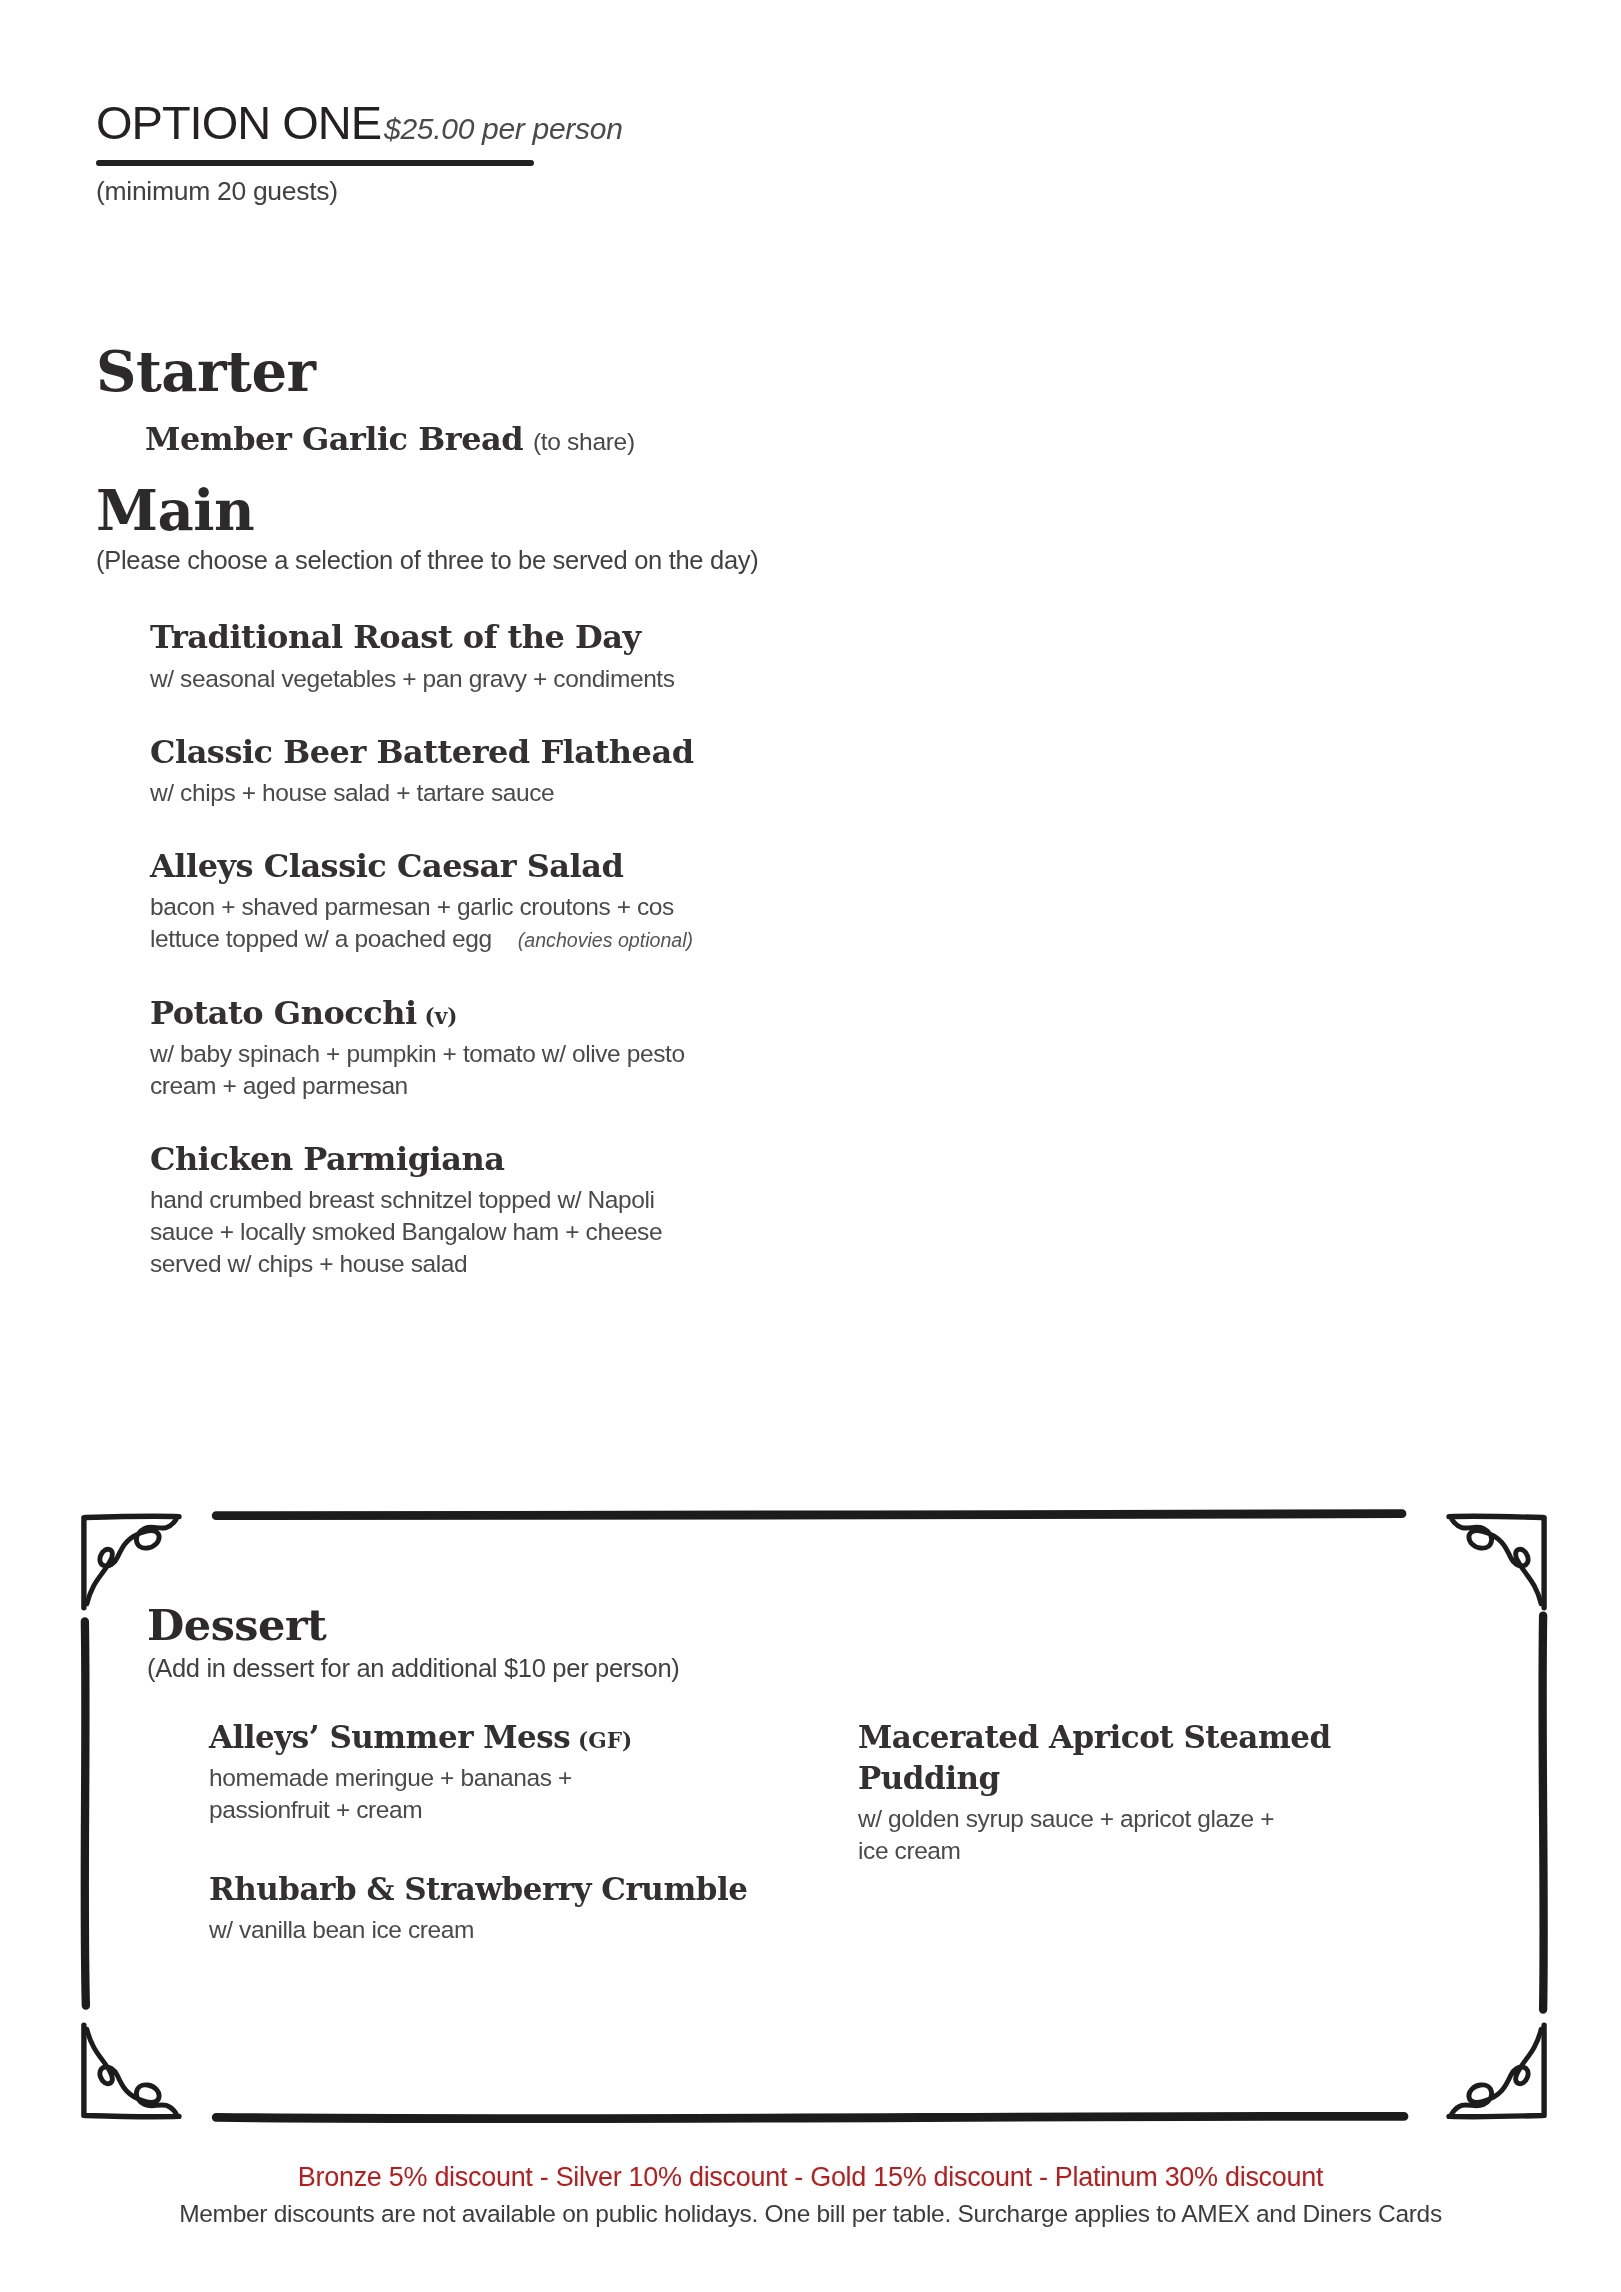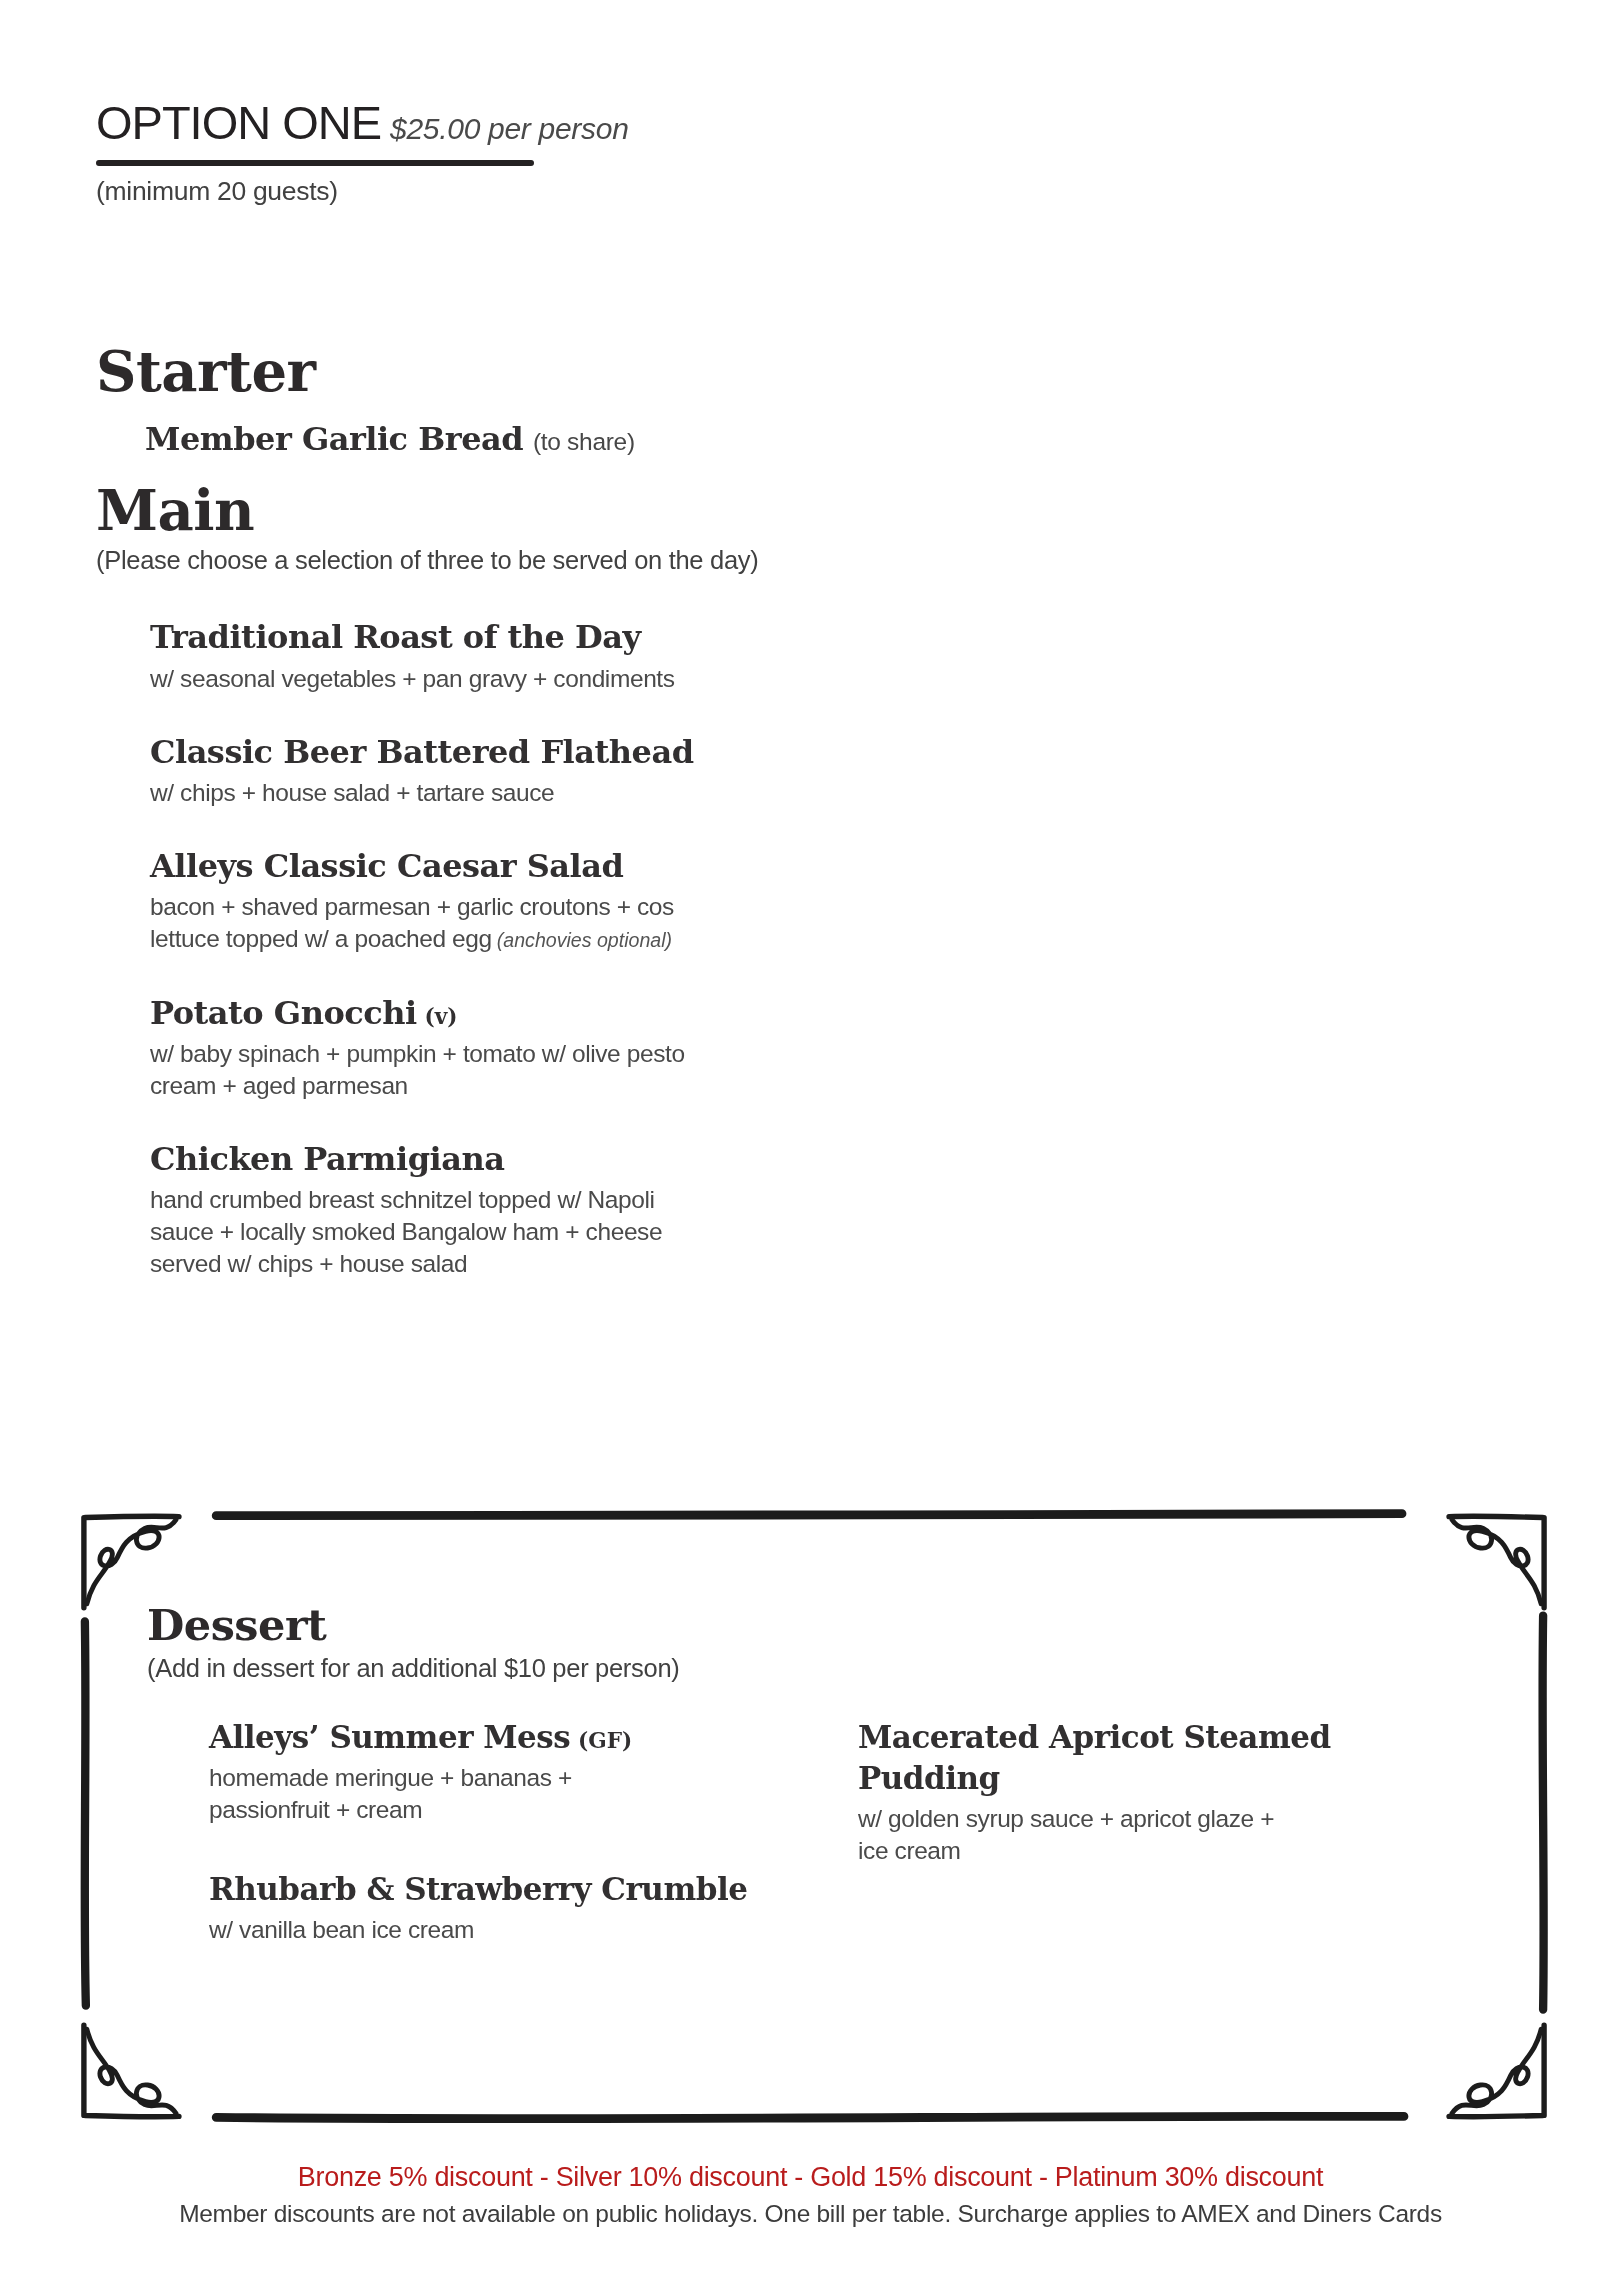--- a/index.html
+++ b/index.html
@@ -16,21 +16,21 @@
 
   
   .header { position:absolute; left:96px; top:99px; }
   .title-row { display:flex; align-items:baseline; }
   .page-title {
     font-size:47px; font-weight:normal; letter-spacing:-1px;
     color:#242122; line-height:1;
   }
   .price {
     font-size:30px; font-style:italic; color:#4a4a4a;
-    margin-left:9px; letter-spacing:-0.3px;text-align:center;
+    margin-left:3px; letter-spacing:-0.3px;text-align:center;
   }
   .title-rule {
     width:438px; height:5.9px; background:#242122;
     margin-top:13.7px; border-radius:2.9px;
   }
   .min-note { font-size:26.5px; color:#414141; margin-top:10.8px; letter-spacing:-0.3px; }
 
   
   h2.section-heading {
     margin:0; font-family:"DejaVu Serif", serif; font-weight:bold;
@@ -45,21 +45,21 @@
   .item-tag {
     font-family:"DejaVu Serif", serif; font-weight:600;
     font-size:21.6px; color:#323031; margin-left:7.8px; letter-spacing:0;
   }
   .item-note { font-size:24.5px; font-weight:normal; font-family:"Liberation Sans",sans-serif; color:#474747; margin-left:9.8px; letter-spacing:-0.3px; }
   .item-desc { margin-top:3.9px; }
   .desc-line {
     font-size:24.5px; color:#4a4a4a; line-height:32px;
     letter-spacing:-0.4px; white-space:nowrap;
   }
-  .inline-note { font-size:19.6px; font-style:italic; color:#545454; margin-left:5px; letter-spacing:0; }
+  .inline-note { font-size:19.6px; font-style:italic; color:#545454; margin-left:26px; letter-spacing:0; }
 
   
   .section-starter { position:absolute; left:96px; top:341px; }
   .starter-item { margin-top:15.7px; margin-left:49px; }
 
   .section-main { position:absolute; left:96px; top:480px; }
   .main-items { margin-top:41px; margin-left:54px; width:647px; }
   .menu-item { margin-bottom:36px; }
 
   

